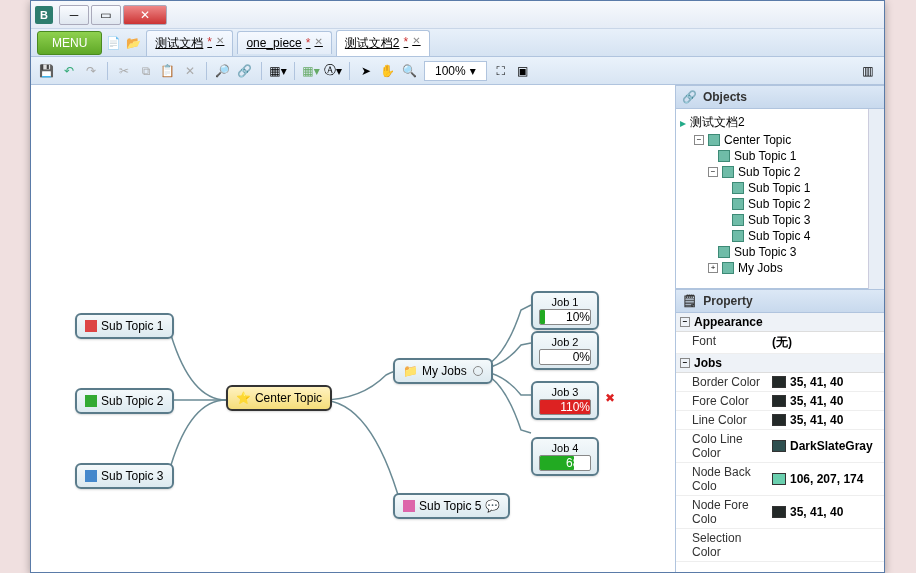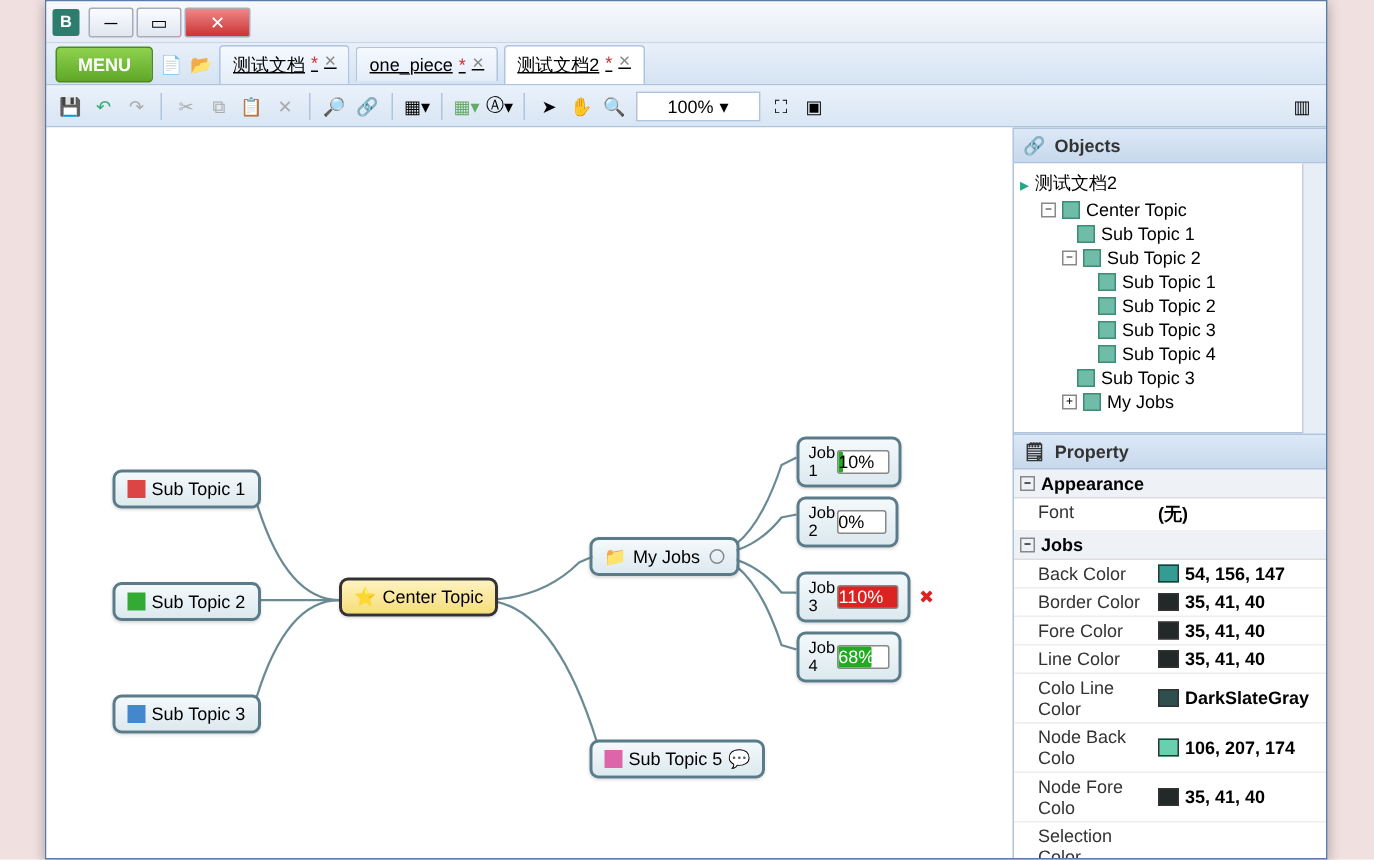--- a/index.html
+++ b/index.html
@@ -5,50 +5,50 @@
 * { box-sizing: border-box; margin: 0; padding: 0; font-family: "Segoe UI", Tahoma, sans-serif; font-size: 12px; }
 body { background: #f0e0e0; width: 916px; height: 573px; overflow: hidden; }
 .window { position: absolute; left: 30px; top: 0; width: 855px; height: 573px; background: #fff; border: 1px solid #5a7ba8; box-shadow: 0 2px 8px rgba(0,0,0,0.3); }
 .titlebar { height: 28px; background: linear-gradient(#f7f9fc,#e5ecf6); border-bottom: 1px solid #c9d6e8; display: flex; align-items: center; padding: 0 4px; }
 .app-icon { width: 18px; height: 18px; background: #2d7d6e; border-radius: 2px; margin-right: 6px; display: flex; align-items: center; justify-content: center; color: #fff; font-weight: bold; font-size: 11px; }
 .title { flex: 1; color: #333; }
 .winbtns { display: flex; gap: 2px; }
 .winbtn { width: 30px; height: 20px; border: 1px solid #aab; background: linear-gradient(#fafcff,#e0e7f0); border-radius: 2px; display: flex; align-items: center; justify-content: center; cursor: pointer; }
 .winbtn.close { background: linear-gradient(#e88,#c33); color: #fff; width: 44px; }
 .tabbar { height: 28px; background: linear-gradient(#e8f0fa,#d5e3f2); display: flex; align-items: center; gap: 4px; padding-left: 6px; border-bottom: 1px solid #b0c4de; }
-.menu-btn { background: linear-gradient(#8fd14f,#5fa827); color: #fff; font-weight: bold; padding: 4px 14px; border: 1px solid #4a8a20; border-radius: 3px; cursor: pointer; }
+.menu-btn { background: linear-gradient(#8fd14f,#5fa827); color: #fff; font-weight: normal; padding: 4px 14px; border: 1px solid #4a8a20; border-radius: 3px; cursor: pointer; }
 .tbicon { width: 16px; height: 16px; display: inline-flex; align-items: center; justify-content: center; cursor: pointer; }
 .tab { padding: 4px 8px; background: linear-gradient(#f5f9ff,#e4edf8); border: 1px solid #b0c4de; border-bottom: none; border-radius: 3px 3px 0 0; display: flex; align-items: flex-start; gap: 4px; cursor: pointer; text-decoration: underline; }
 .tab.active { background: #fff; }
 .tab .dirty { color: #c33; }
 .tab .x { color: #888; font-size: 10px; }
 .toolbar { height: 28px; background: linear-gradient(#eaf2fb,#d8e5f3); border-bottom: 1px solid #b0c4de; display: flex; align-items: center; gap: 6px; padding: 0 8px; }
 .sep { width: 1px; height: 18px; background: #b0c4de; margin: 0 2px; }
-.zoom { padding: 2px 20px; background: #fff; border: 1px solid #b0c4de; display: flex; align-items: center; gap: 4px; }
+.zoom { padding: 2px 10px; background: #fff; border: 1px solid #b0c4de; display: flex; align-items: center; gap: 4px; }
 .body { display: flex; height: calc(100% - 84px); }
 .canvas { flex: 1; position: relative; background: #fff; border-right: 1px solid #b0c4de; }
 .side { width: 208px; display: flex; flex-direction: column; background: #f2f6fb; }
 .panel-head { height: 24px; background: linear-gradient(#dce8f6,#c8d9ed); border-bottom: 1px solid #b0c4de; border-top: 1px solid #b0c4de; display: flex; align-items: center; gap: 6px; padding: 0 6px; font-weight: bold; color: #333; }
 .objects-tree { flex: 0 0 180px; background: #fff; overflow: auto; padding: 4px; border-bottom: 1px solid #b0c4de; }
 .tree-row { display: flex; align-items: center; gap: 4px; padding: 1px 0; cursor: pointer; }
 .tree-indent { display: inline-block; }
 .expander { width: 10px; height: 10px; border: 1px solid #888; display: inline-flex; align-items: center; justify-content: center; font-size: 8px; line-height: 1; cursor: pointer; }
 .node-ico { width: 12px; height: 12px; background: #6fbca8; border: 1px solid #3d8a76; }
 .property-grid { flex: 1; overflow: auto; background: #fff; font-size: 11px; }
 .prop-cat { background: #eef2f7; font-weight: bold; padding: 2px 4px; display: flex; align-items: center; gap: 4px; border-bottom: 1px solid #ddd; }
 .prop-row { display: flex; border-bottom: 1px solid #eee; }
 .prop-name { width: 92px; padding: 2px 4px 2px 16px; color: #333; }
 .prop-value { flex: 1; padding: 2px 4px; font-weight: bold; display: flex; align-items: center; gap: 4px; }
 .swatch { width: 14px; height: 12px; border: 1px solid #333; }
 
 .node { position: absolute; border: 2px solid #5a7b8a; border-radius: 6px; background: linear-gradient(#f4f9fb,#dce9ef); padding: 4px 8px; display: flex; align-items: center; gap: 4px; box-shadow: 0 1px 2px rgba(0,0,0,0.15); cursor: pointer; }
 .node.center { background: linear-gradient(#fff2c0,#f5dd7a); border: 2px solid #333; }
-.node.job { flex-direction: row; padding: 3px 6px; gap: 1px; min-width: 68px; }
+.node.job { flex-direction: column; padding: 3px 6px; gap: 1px; min-width: 68px; }
 .node.job .jobname { font-size: 11px; }
-.node.job .bar { font-size: 10px; width: 100%; text-align: left; border: 1px solid #888; border-radius: 2px; background: #fff; position: relative; }
+.node.job .bar { font-size: 10px; width: 100%; text-align: right; border: 1px solid #888; border-radius: 2px; background: #fff; position: relative; }
 .node.job .fill { position: absolute; left: 0; top: 0; bottom: 0; border-radius: 1px; }
 .flag { width: 12px; height: 12px; display: inline-block; }
 svg.links { position: absolute; left: 0; top: 0; width: 100%; height: 100%; pointer-events: none; }
 .scroll-v { width: 16px; background: #e8eef6; border-left: 1px solid #ccd; height: 180px; }
 .objects-wrap { display:flex; }
 </style>
 </head>
 <body>
 
 <div class="window">
@@ -162,21 +162,21 @@
         </div>
       <div class="node job" style="left:500px;top:246px">
           <span class="jobname">Job 2</span>
           <div class="bar"><span style="position:relative">0%</span></div>
         </div>
       <div class="node job" style="left:500px;top:296px">
           <span class="jobname">Job 3</span>
           <div class="bar" style="background:#d22;color:#fff"><span style="position:relative">110%</span></div>
           <span style="position:absolute;right:-18px;top:8px;color:#d22">✖</span>
         </div>
-      <div class="node job" style="left:500px;top:336px">
+      <div class="node job" style="left:500px;top:352px">
           <span class="jobname">Job 4</span>
           <div class="bar"><div class="fill" style="width:68%;background:#2a2"></div><span style="position:relative;color:#fff">68%</span></div>
         </div>
     </div>
 
     <div class="side">
       <div class="panel-head">
           <span>🔗</span>
           <span>Objects</span>
         </div>
@@ -249,27 +249,20 @@
           </div>
         <div class="prop-row">
             <div class="prop-name">Font</div>
             <div class="prop-value">(无)</div>
           </div>
         <div class="prop-cat">
             <span class="expander">−</span>
             <span>Jobs</span>
           </div>
         <div class="prop-row">
-            <div class="prop-name">Back Color</div>
-            <div class="prop-value">
-              <span class="swatch" style="background:#349c93"></span>
-              <span>54, 156, 147</span>
-            </div>
-          </div>
-        <div class="prop-row">
             <div class="prop-name">Border Color</div>
             <div class="prop-value">
               <span class="swatch" style="background:#232928"></span>
               <span>35, 41, 40</span>
             </div>
           </div>
         <div class="prop-row">
             <div class="prop-name">Fore Color</div>
             <div class="prop-value">
               <span class="swatch" style="background:#232928"></span>

